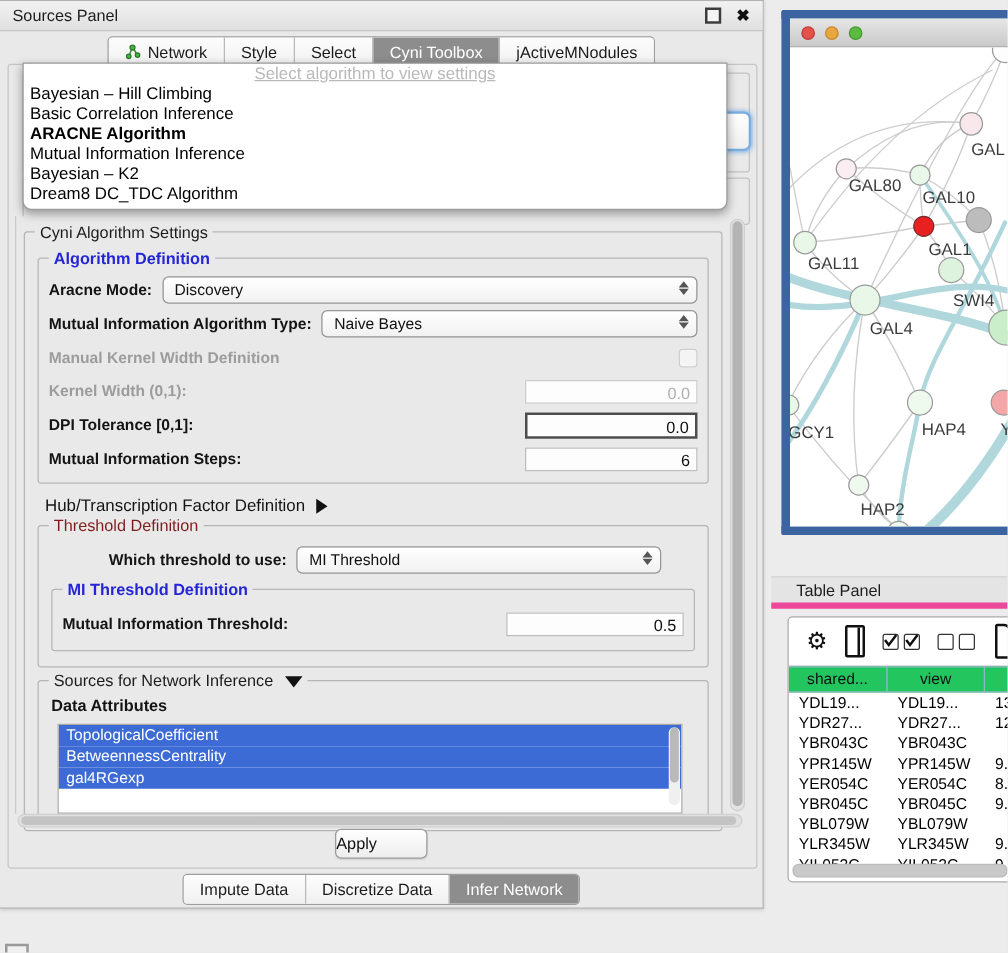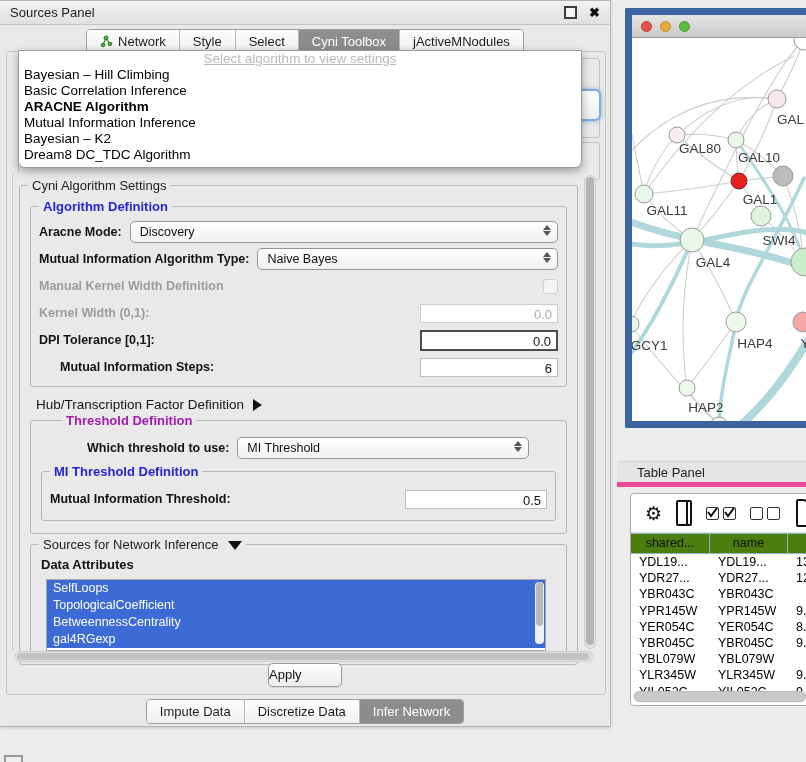--- a/index.html
+++ b/index.html
@@ -60,21 +60,21 @@
     position:absolute;left:584px;top:174px;width:12px;height:474px;
     background:#e3e3e3;border:1px solid #cfcfcf;border-radius:6px;box-sizing:border-box;
   }
   .vscroll .thumb{position:absolute;left:1px;top:1px;width:8px;height:468px;background:#b4b4b4;border-radius:5px;}
   .groupbox{position:relative;border:1px solid #b6b6b6;border-radius:3px;}
   .groupbox>.legend{
     position:absolute;top:-8px;left:8px;background:#e9e9e9;padding:0 4px;
     font-size:13px;color:#1c1c1c;white-space:nowrap;
   }
   .legend.blue{color:#2525d8;font-weight:bold;}
-  .legend.green{color:#a21caf;font-weight:bold;margin-left:23px;}
+  .legend.green{color:#7f1d1d;font-weight:normal;}
   .gb-cas{margin:10px 6px 0 6px;padding:14px 6px 4px 6px;}
   .gb-ad{margin:6px 4px 0 4px;padding:14px 8px 6px 8px;}
   .row{display:flex;align-items:center;margin-bottom:5px;height:22px;}
   .row .lbl{font-size:12.5px;font-weight:bold;color:#141414;margin-right:8px;white-space:nowrap;}
   .row .lbl.dis{color:#9c9c9c;}
   .row .grow{flex:1;}
   .combo{
     flex:1;height:22px;border:1px solid #969696;border-radius:5px;
     background:linear-gradient(#ffffff,#f1f1f1);display:flex;align-items:center;
     font-size:12.5px;color:#111;padding-left:9px;box-sizing:border-box;position:relative;
@@ -146,21 +146,21 @@
   .table-toolbar{height:38px;display:flex;align-items:center;gap:14px;padding-left:14px;border-bottom:1px solid #ddd;}
   .gear{font-size:19px;color:#111;line-height:1;}
   .colsplit{width:20px;height:22px;border:2px solid #111;border-radius:2px;position:relative;background:#fff;}
   .colsplit:after{content:"";position:absolute;left:8px;top:0;width:2px;height:100%;background:#111;}
   .cb-pair{display:flex;gap:4px;}
   .cb{width:11px;height:11px;border:1.5px solid #333;border-radius:2px;position:relative;background:#fff;}
   .cb.checked svg{position:absolute;left:-1px;top:-2px;}
   .doc-icon{width:16px;height:24px;border:2px solid #111;border-radius:2px 6px 2px 2px;margin-left:2px;background:#fff;}
   .grid{display:grid;grid-template-columns:79px 78px 40px;}
   .grid .hcell{
-    background:#4d7c0f;border-right:1px solid #8fb6c8;border-bottom:1px solid #8fb6c8;border-top:1px solid #8fb6c8;
+    background:#22c55e;border-right:1px solid #8fb6c8;border-bottom:1px solid #8fb6c8;border-top:1px solid #8fb6c8;
     font-size:12.5px;text-align:center;height:19px;line-height:19px;color:#111;
   }
   .grid .cell{font-size:12.5px;height:16.2px;line-height:16.2px;padding-left:8px;color:#000;white-space:nowrap;overflow:hidden;}
   .table-hscroll{position:absolute;left:3px;bottom:3px;width:170px;height:9px;border-radius:5px;background:#c9c9c9;border:1px solid #bbb;}
   .corner-icon{position:absolute;left:4px;top:755px;width:15px;height:10px;border:2px solid #999;background:#f0f0f0;}
   svg text{font-family:"Liberation Sans",sans-serif;}
 </style>
 </head>
 <body>
 
@@ -256,21 +256,21 @@
           <span class="grow"></span>
           <span class="field dis">0.0</span>
         </div>
 
         <div class="row">
           <span class="lbl">DPI Tolerance [0,1]:</span>
           <span class="grow"></span>
           <span class="field focus">0.0</span>
         </div>
 
-        <div class="row" style="margin-bottom:2px;margin-left:21px;">
+        <div class="row" style="margin-bottom:2px;">
           <span class="lbl">Mutual Information Steps:</span>
           <span class="grow"></span>
           <span class="field">6</span>
         </div>
       </div>
 
       <div class="hub-row">
         <span>Hub/Transcription Factor Definition</span>
         <span class="tri-right"></span>
       </div>
@@ -297,21 +297,20 @@
         </div>
       </div>
 
       <div class="groupbox gb-src">
         <span class="legend">
           <span>Sources for Network Inference</span>
           <span class="tri-down"></span>
         </span>
         <div class="da-label">Data Attributes</div>
         <div class="listbox">
-          <div class="item sel">SelfLoops</div>
           <div class="item sel">TopologicalCoefficient</div>
           <div class="item sel">BetweennessCentrality</div>
           <div class="item sel">gal4RGexp</div>
           <div class="list-scroll">
               <div class="thumb"></div>
             </div>
         </div>
       </div>
     </div>
   </div>
@@ -445,21 +444,21 @@
     </span>
     <span class="cb-pair">
       <span class="cb"></span>
         <span class="cb"></span>
     </span>
     <span class="doc-icon"></span>
   </div>
 
   <div class="grid">
     <div class="hcell">shared...</div>
-    <div class="hcell">name</div>
+    <div class="hcell">view</div>
     <div class="hcell"></div>
 
     <div class="cell">YDL19...</div>
     <div class="cell">YDL19...</div>
     <div class="cell">13</div>
 
     <div class="cell">YDR27...</div>
     <div class="cell">YDR27...</div>
     <div class="cell">12</div>
 

